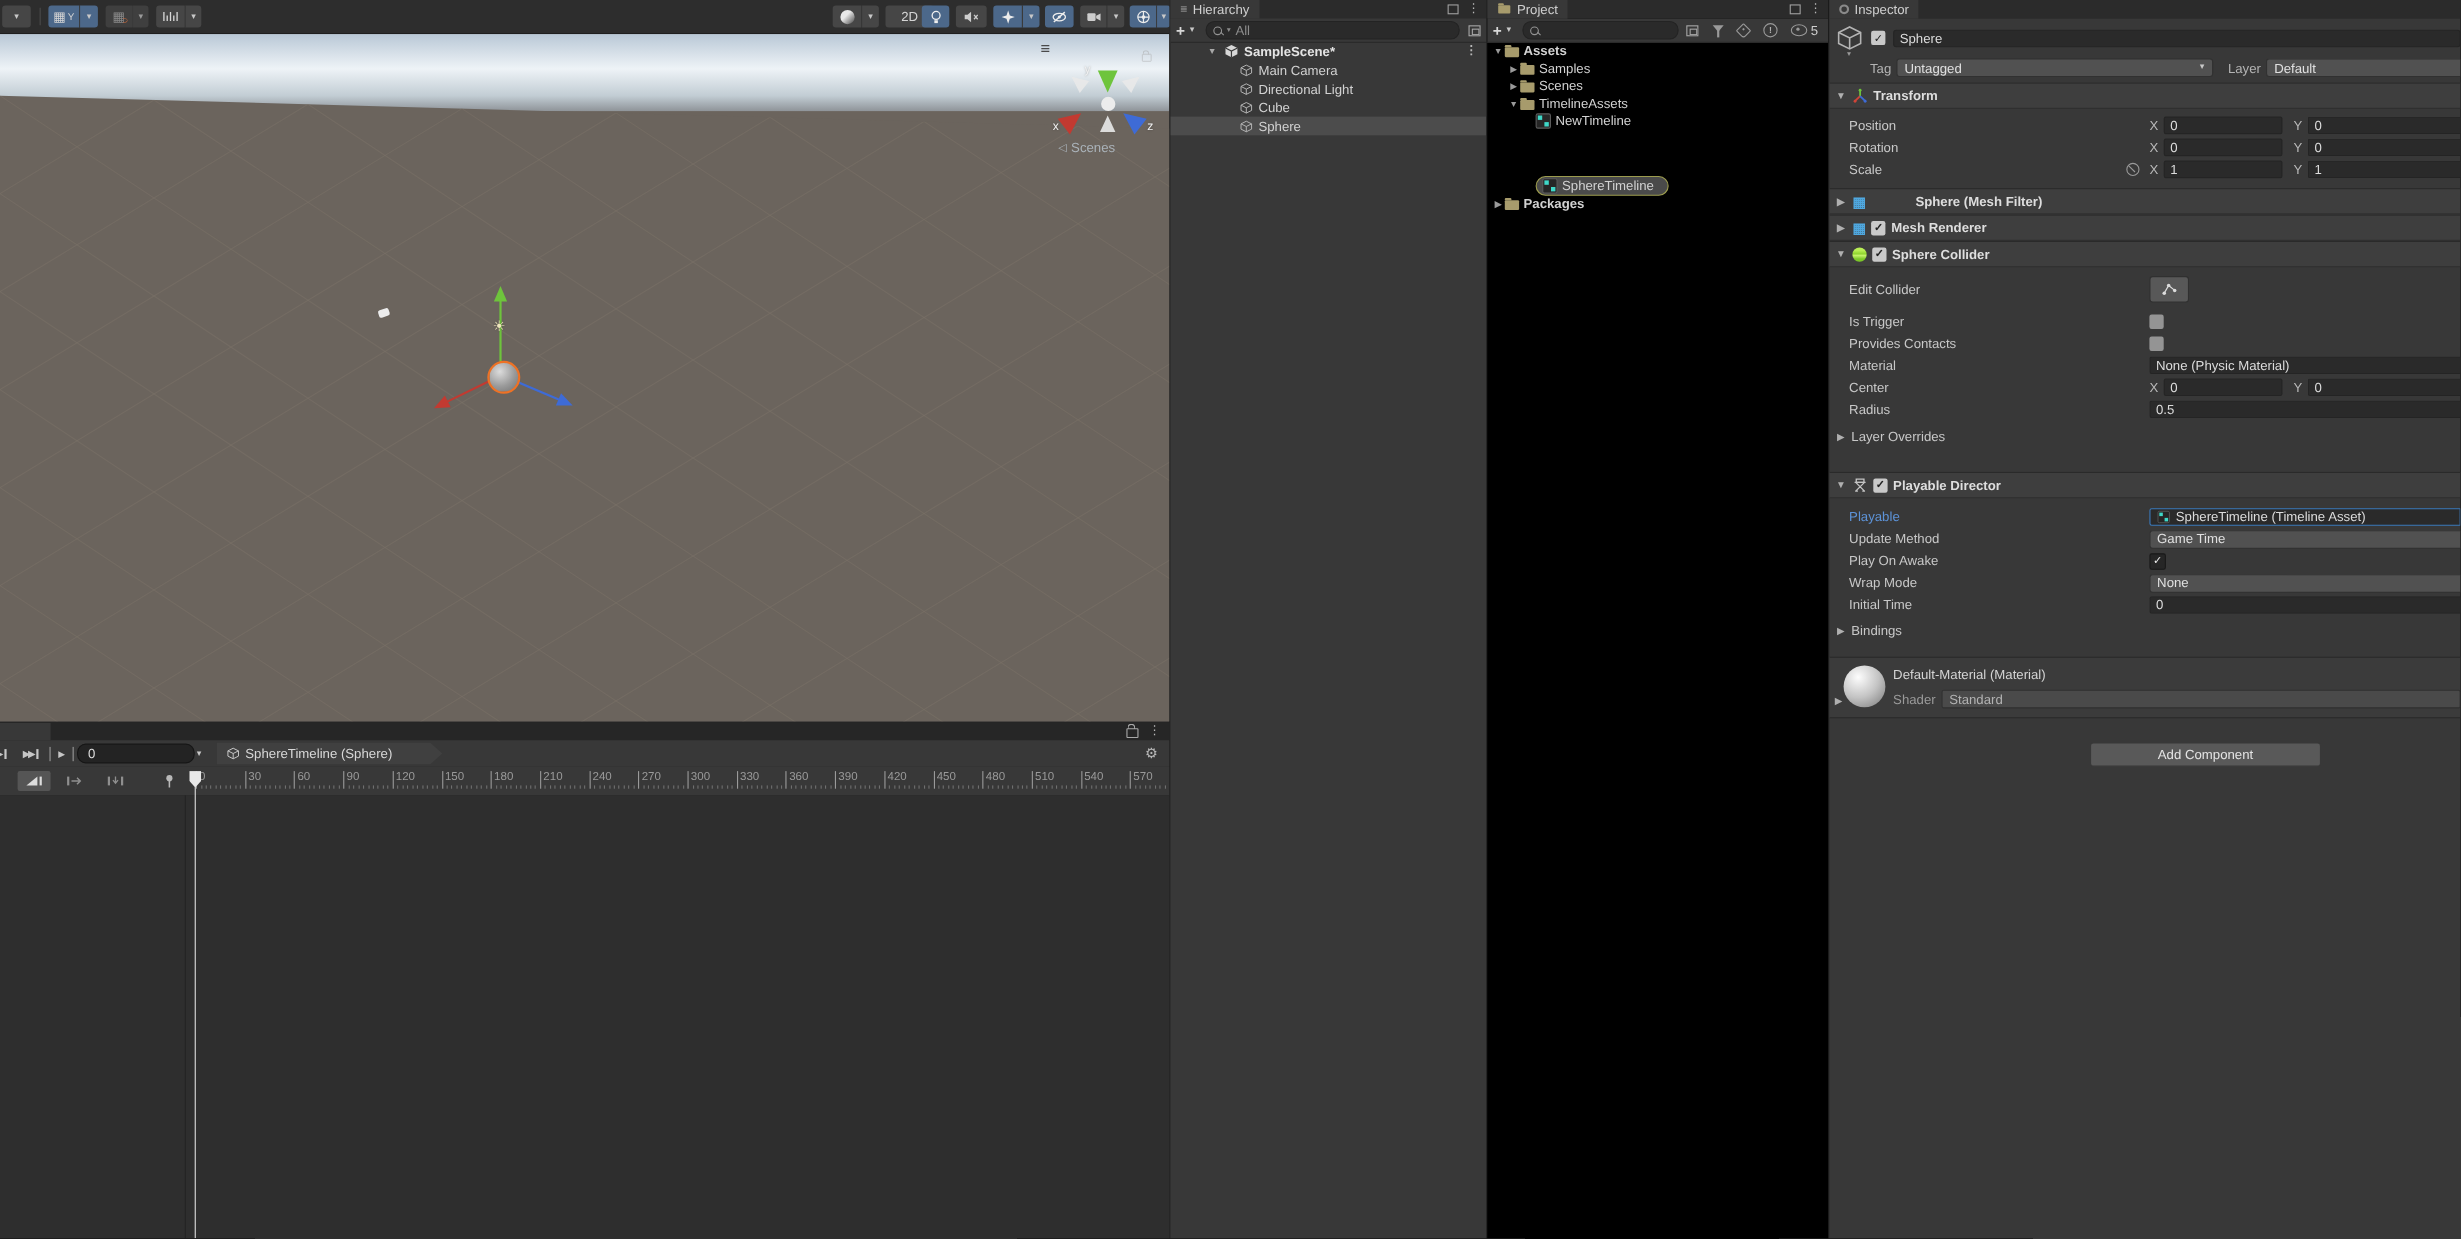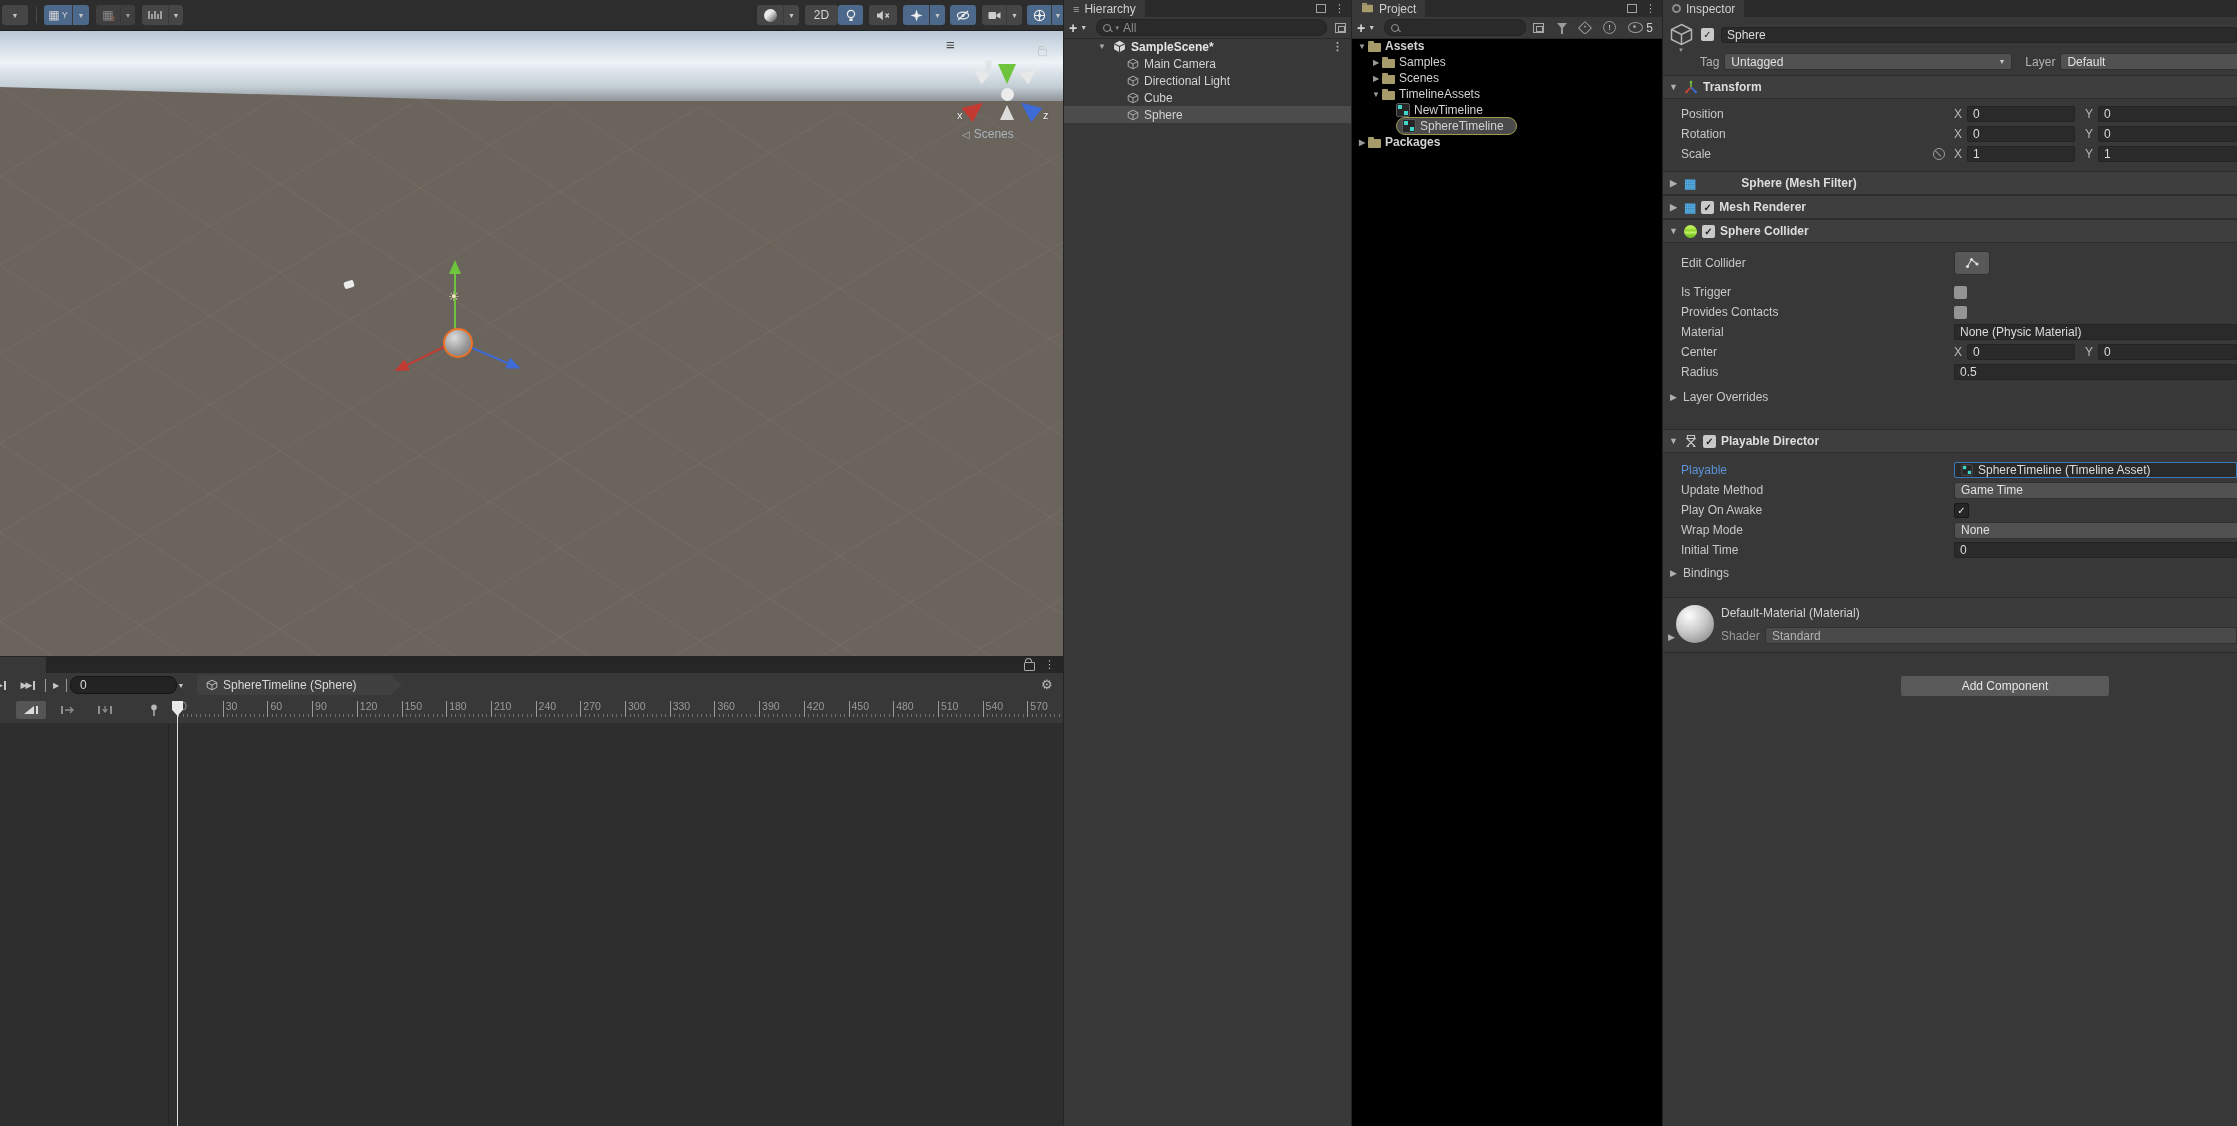--- a/index.html
+++ b/index.html
@@ -170,21 +170,21 @@
       <div class="tbtn grp-r" style="left:168px;width:14px">
           <span class="caret">▼</span>
         </div>
 
       <div class="tbtn grp-l" style="left:757px;width:26px">
         <span style="width:13px;height:13px;border-radius:50%;background:linear-gradient(135deg,#e9e9e9 40%,#6e6e6e 85%);display:block"></span>
       </div>
       <div class="tbtn grp-r" style="left:783px;width:15px">
           <span class="caret">▼</span>
         </div>
-      <div class="tbtn" style="left:805px;width:33px">
+      <div class="tbtn" style="left:805px;width:44px">
         <span>2D</span>
       </div>
       <div class="tbtn on" style="left:838px;width:25px">
         <span>
             <svg width="12" height="13" viewBox="0 0 12 13">
               <circle cx="6" cy="5" r="3.6" fill="none" stroke="#eee" stroke-width="1.2"></circle>
               <rect x="4.4" y="9.4" width="3.2" height="2.6" fill="#eee"></rect>
             </svg>
           </span>
       </div>
@@ -751,21 +751,21 @@
         <div class="prow" style="padding-left: 18px;">
           <span class="arrowslot">▼</span>
           <span class="folder"></span>
           <span>TimelineAssets</span>
         </div>
         <div class="prow" style="padding-left: 32px;">
           <span class="arrowslot"></span>
           <span class="tlicon"></span>
           <span>NewTimeline</span>
         </div>
-        <div class="prow" style="padding-left: 32px;">
+        <div class="prow" style="padding-left: 32px; margin-top: 43px;">
           <span class="arrowslot"></span>
           <span class="pill">
             <span class="tlicon" style="margin-right: 4px;"></span>
             <span>SphereTimeline</span>
           </span>
         </div>
         <div class="prow b0" style="padding-left: 4px;">
           <span class="arrowslot">▶</span>
           <span class="folder"></span>
           <span>Packages</span>

